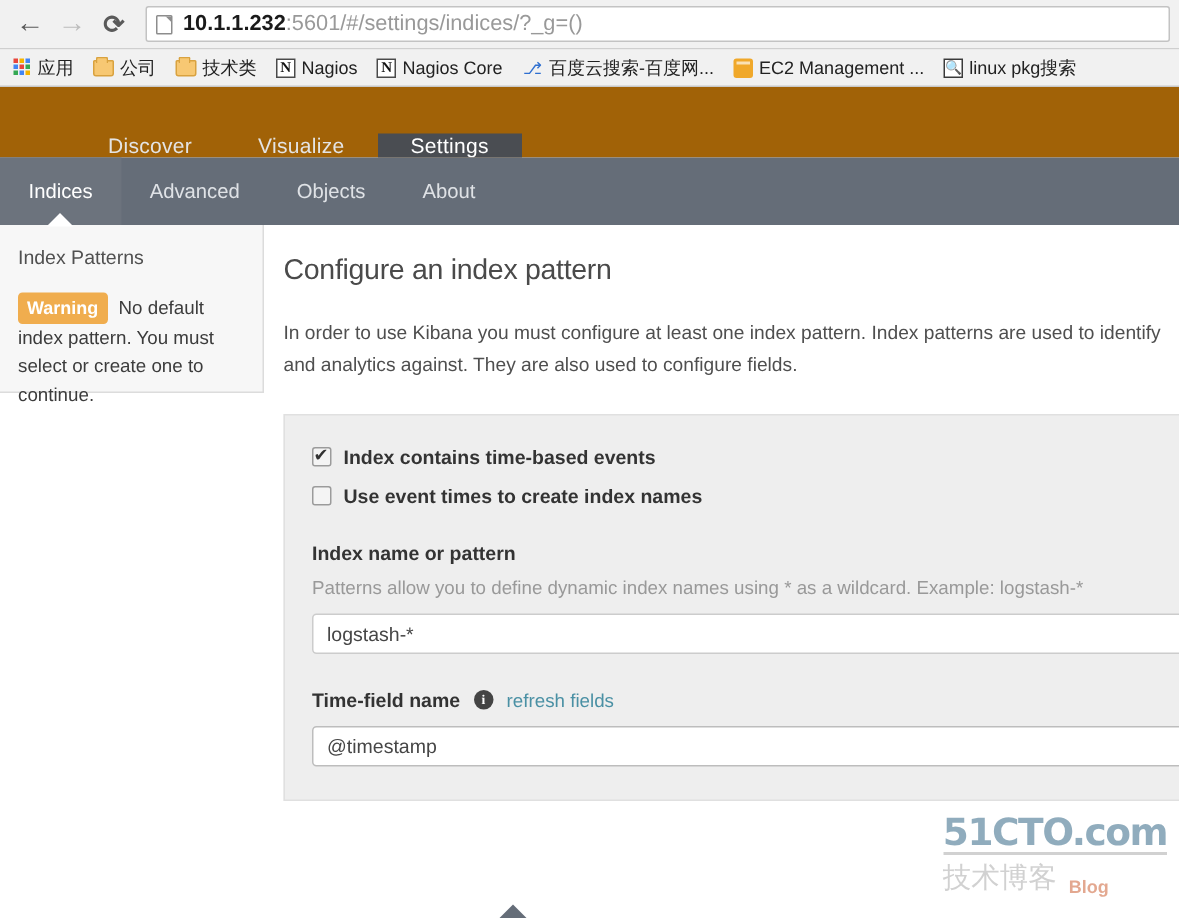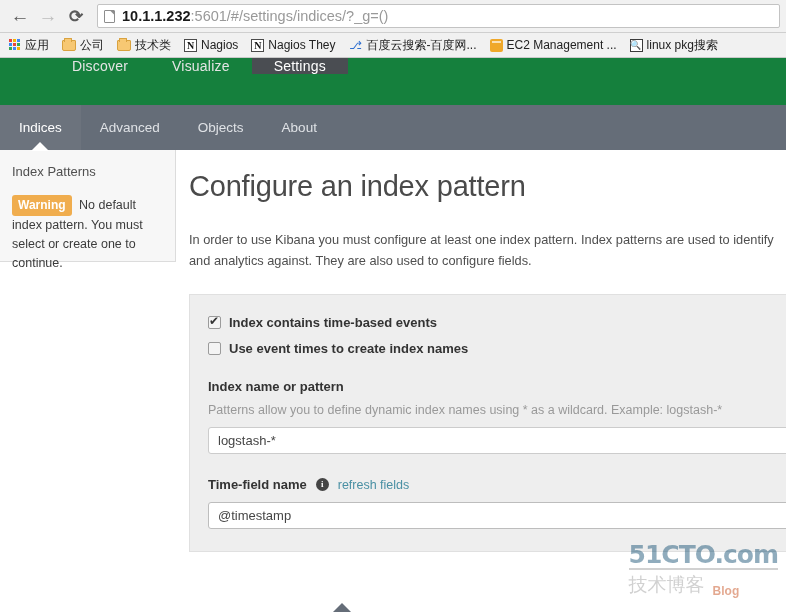--- a/index.html
+++ b/index.html
@@ -154,23 +154,23 @@
     display: flex; align-items: center; justify-content: center;
     font-size: 9px;
     color: #111;
   }
 
   
   .kb-app { width: 786px; }
 
   .kb-topnav {
     height: 47px;
-    background: #15803d;
-    display: flex;
-    align-items: flex-start;
+    background: #a16207;
+    display: flex;
+    align-items: flex-end;
   }
   .kb-logo {
     width: 50px;
     display: flex;
     align-items: stretch;
     flex: 0 0 auto;
     padding: 2px 0;
   }
   .kb-logo i { display: block; flex: 1 1 auto; }
   .kb-topnav-items { display: flex; align-items: stretch; }
@@ -258,25 +258,25 @@
     margin-right: 4px;
   }
 
   .kb-main {
     flex: 1 1 auto;
     padding: 20px 0 0 13px;
     position: relative;
     overflow: hidden;
   }
   .kb-h1 {
-    font-size: 29px;
+    font-size: 19px;
     font-weight: normal;
     color: #4a4a4a;
     letter-spacing: -.2px;
-    margin-bottom: 27px;
+    margin-bottom: 20px;
   }
   .kb-intro {
     font-size: 12.8px;
     color: #4f4f4f;
     line-height: 1.62;
     max-width: 615px;
     margin-bottom: 23px;
   }
 
   .kb-panel {
@@ -453,21 +453,21 @@
   <div class="bm">
     <span class="folder-icon"></span>
     <span>技术类</span>
   </div>
   <div class="bm">
     <span class="nagios-icon">N</span>
     <span>Nagios</span>
   </div>
   <div class="bm">
     <span class="nagios-icon">N</span>
-    <span>Nagios They</span>
+    <span>Nagios Core</span>
   </div>
   <div class="bm">
     <span class="baidu-icon">⎇</span>
     <span>百度云搜索-百度网...</span>
   </div>
   <div class="bm">
     <span class="ec2-icon"></span>
     <span>EC2 Management ...</span>
   </div>
   <div class="bm">

